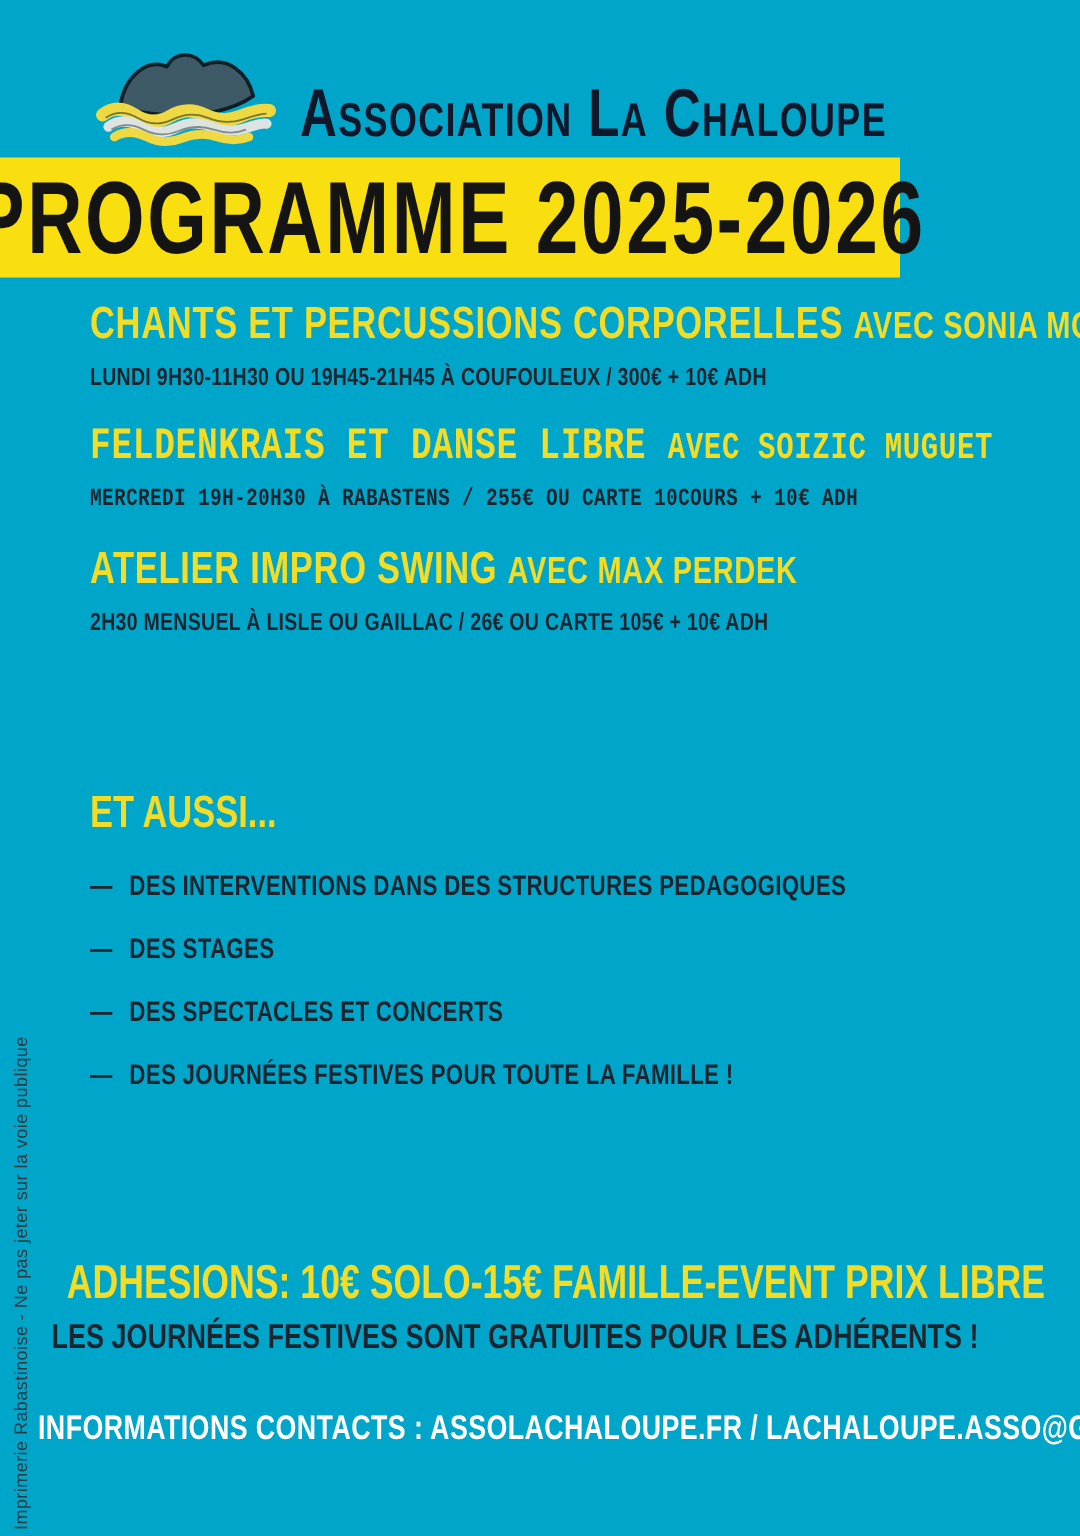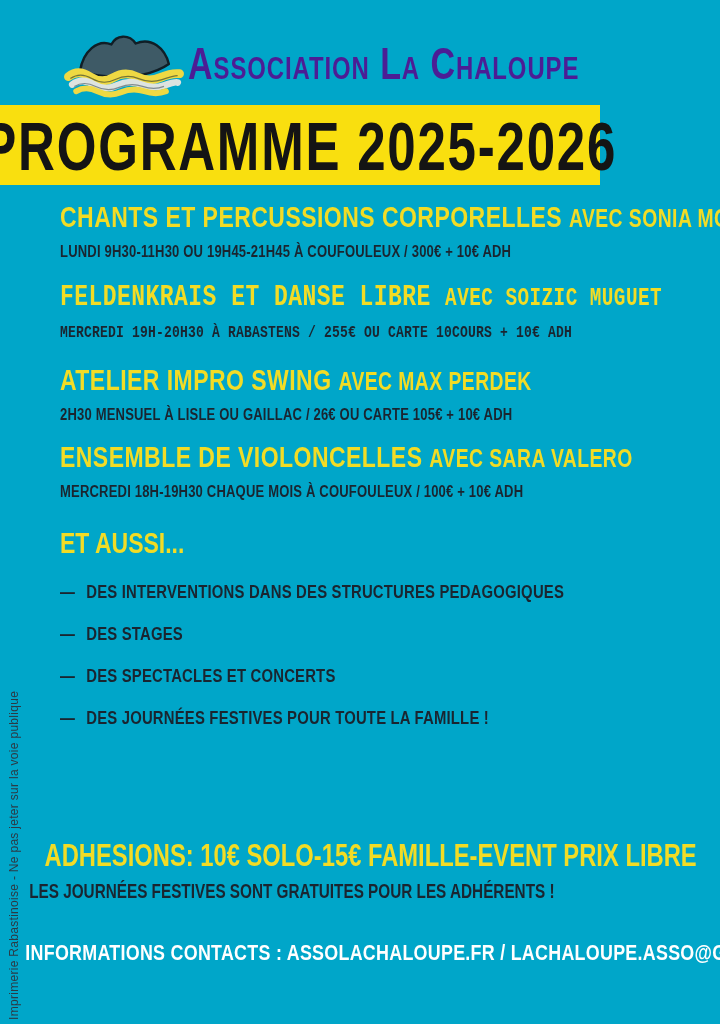--- a/index.html
+++ b/index.html
@@ -14,22 +14,22 @@
     font-weight:bold;
     -webkit-font-smoothing:antialiased;
   }
   
   .header{position:absolute;top:0;left:0;width:720px;height:105px;}
   .logo{position:absolute;left:60px;top:24px;width:128px;height:78px;}
   .logo svg{width:100%;height:100%;}
   .header-title{
     position:absolute;left:188px;top:34px;width:470px;height:60px;
     display:flex;align-items:center;justify-content:flex-start;
-    color:#4c1d95;font-size:37px;font-variant:small-caps;letter-spacing:1px;
-    margin:0;font-weight:bold;
+    color:#0f172a;font-size:37px;font-variant:small-caps;letter-spacing:1px;
+    margin:12px;font-weight:bold;
   }
   .header-title span{display:inline-block;transform:scale(0.92,1.22);transform-origin:left center;white-space:nowrap;}
   
   .banner{
     position:absolute;top:105px;left:0;width:600px;height:80px;
     background:#F9DF0F;display:flex;align-items:center;justify-content:center;
   }
   .banner-text{
     color:#141414;font-size:58px;white-space:nowrap;
     display:inline-block;transform:scale(0.88,1.18);transform-origin:center;
@@ -72,21 +72,21 @@
     letter-spacing:1px;
   }
   
   .membership{position:absolute;top:838px;left:0;width:580px;text-align:center;}
   .membership .line1{
     color:#F2DC25;font-size:27px;line-height:34px;white-space:nowrap;
     display:inline-block;transform:scale(0.88,1.18);transform-origin:center;
   }
   .membership .line2{
     display:block;margin-top:6px;
-    color:#1A2530;font-size:17px;line-height:28px;white-space:nowrap;
+    color:#1A2530;font-size:20px;line-height:28px;white-space:nowrap;
   }
   .membership .line2 span{display:inline-block;transform:scale(0.9,1.15);transform-origin:center;}
   
   .contact{
     position:absolute;top:940px;left:0;width:720px;text-align:center;
     color:#FFFFFF;font-size:19px;line-height:26px;white-space:nowrap;
   }
   .contact span{display:inline-block;transform:scale(0.94,1.2);transform-origin:center;letter-spacing:0.3px;}
   
   .print-notice{
@@ -133,24 +133,20 @@
   <div class="program p2">
     <span class="title-line"><span>FELDENKRAIS ET DANSE LIBRE</span> <span class="with">AVEC SOIZIC MUGUET</span></span>
     <span class="detail"><span>MERCREDI 19H-20H30 À RABASTENS / 255€ OU CARTE 10COURS + 10€ ADH</span></span>
   </div>
 
   <div class="program p3">
     <span class="title-line"><span>ATELIER IMPRO SWING</span> <span class="with">AVEC MAX PERDEK</span></span>
     <span class="detail"><span>2H30 MENSUEL À LISLE OU GAILLAC / 26€ OU CARTE 105€ + 10€ ADH</span></span>
   </div>
 
-  <div class="program p4">
-    <span class="title-line"><span>ENSEMBLE DE VIOLONCELLES</span> <span class="with">AVEC SARA VALERO</span></span>
-    <span class="detail"><span>MERCREDI 18H-19H30 CHAQUE MOIS À COUFOULEUX / 100€ + 10€ ADH</span></span>
-  </div>
 
   <div class="also">
     <span class="also-title">ET AUSSI...</span>
     <ul class="also-list">
       <li><span class="row"><span class="dash">—</span><span>DES INTERVENTIONS DANS DES STRUCTURES PEDAGOGIQUES</span></span></li>
       <li><span class="row"><span class="dash">—</span><span>DES STAGES</span></span></li>
       <li><span class="row"><span class="dash">—</span><span>DES SPECTACLES ET CONCERTS</span></span></li>
       <li><span class="row"><span class="dash">—</span><span>DES JOURNÉES FESTIVES POUR TOUTE LA FAMILLE !</span></span></li>
     </ul>
   </div>

